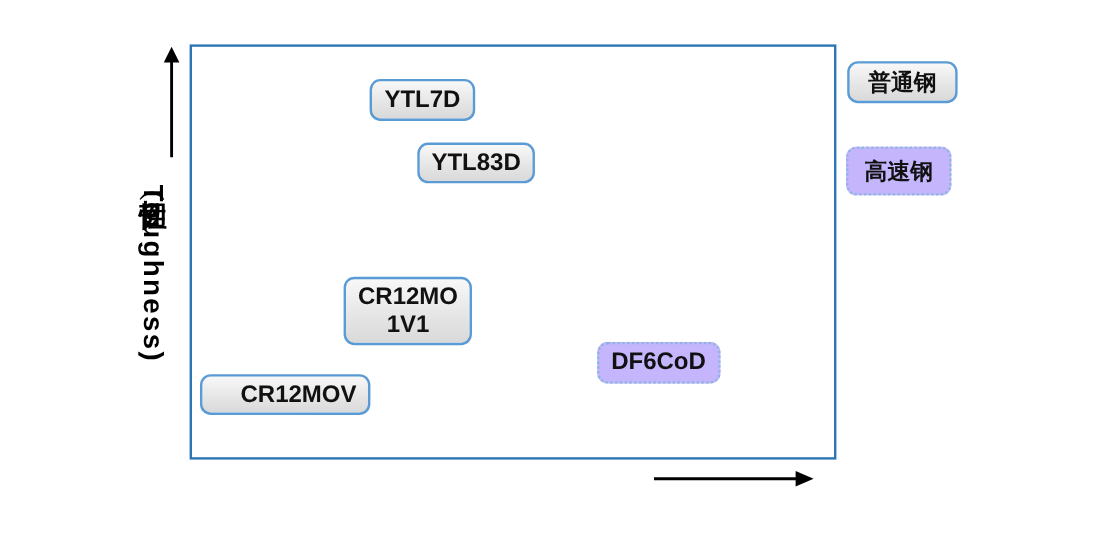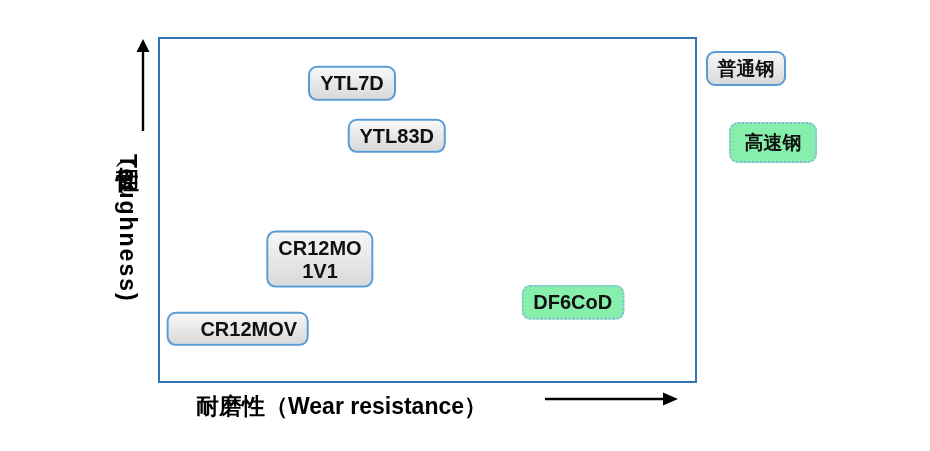--- a/index.html
+++ b/index.html
@@ -62,75 +62,73 @@
     white-space: nowrap;
     text-align: center;
   }
   .node span { display: block; }
   .style-light {
     background: linear-gradient(180deg, #f8f8f8 0%, #e6e6e6 55%, #d9d9d9 100%);
     border: 2px solid #5b9bd5;
     border-radius: 9px;
   }
   .style-dark {
-    background: #86efac;
+    background: #c4b5fd;
     border: 2px dotted #8db4e2;
     border-radius: 9px;
-    margin-left: 24px;
   }
   .legend-box {
     position: absolute;
     display: flex;
     align-items: center;
     justify-content: center;
     box-sizing: border-box;
     font-size: 19px;
     font-weight: 700;
     color: #111111;
     white-space: nowrap;
   }
-  #legend-ordinary { left: 706px; top: 51px;  width: 80px; height: 35px; }
+  #legend-ordinary { left: 706px; top: 51px;  width: 92px; height: 35px; }
   #legend-hss      { left: 705px; top: 122px; width: 88px; height: 41px; }
 </style>
 </head>
 <body>
 
 <div id="figure">
 
   <div id="plot-area"></div>
 
   <svg id="y-axis-arrow" class="axis-arrow" width="16" height="94" viewBox="0 0 16 94">
     <line x1="8" y1="92" x2="8" y2="10" stroke="#000000" stroke-width="2.4"></line>
     <polygon points="8,0 1.5,13 14.5,13" fill="#000000"></polygon>
   </svg>
 
   <div id="y-axis-label">韧性（Toughness)</div>
 
-  <div id="x-axis-label">耐磨性（Wear resistance）</div>
 
   <svg id="x-axis-arrow" class="axis-arrow" width="134" height="14" viewBox="0 0 134 14">
     <line x1="0" y1="7" x2="120" y2="7" stroke="#000000" stroke-width="2.4"></line>
     <polygon points="133,7 118,0.5 118,13.5" fill="#000000"></polygon>
   </svg>
 
   <div id="legend-ordinary" class="legend-box style-light">
     <span>普通钢</span>
   </div>
 
   <div id="legend-hss" class="legend-box style-dark">
     <span>高速钢</span>
   </div>
 
 <div class="node style-light" style="left: 352.04px; top: 83.364px; z-index: 1;">
       <span>YTL7D</span>
     </div>
     <div class="node style-light" style="left: 396.777px; top: 135.956px; z-index: 2; justify-content: flex-end;">
       <span>YTL83D</span>
     </div>
-    <div class="node style-light" style="left: 320px; top: 259.132px; z-index: 4;">
+    <div class="node style-light" style="left: 340px; top: 259.132px; z-index: 4;">
       <span>CR12MO</span>
       <span>1V1</span>
     </div>
     <div class="node style-light" style="left: 237.772px; top: 328.678px; z-index: 5; padding-left: 32px;">
       <span>CR12MOV</span>
     </div>
     <div class="node style-dark" style="left: 548.775px; top: 302.382px; z-index: 7;">
       <span>DF6CoD</span>
     </div>
   </div>

